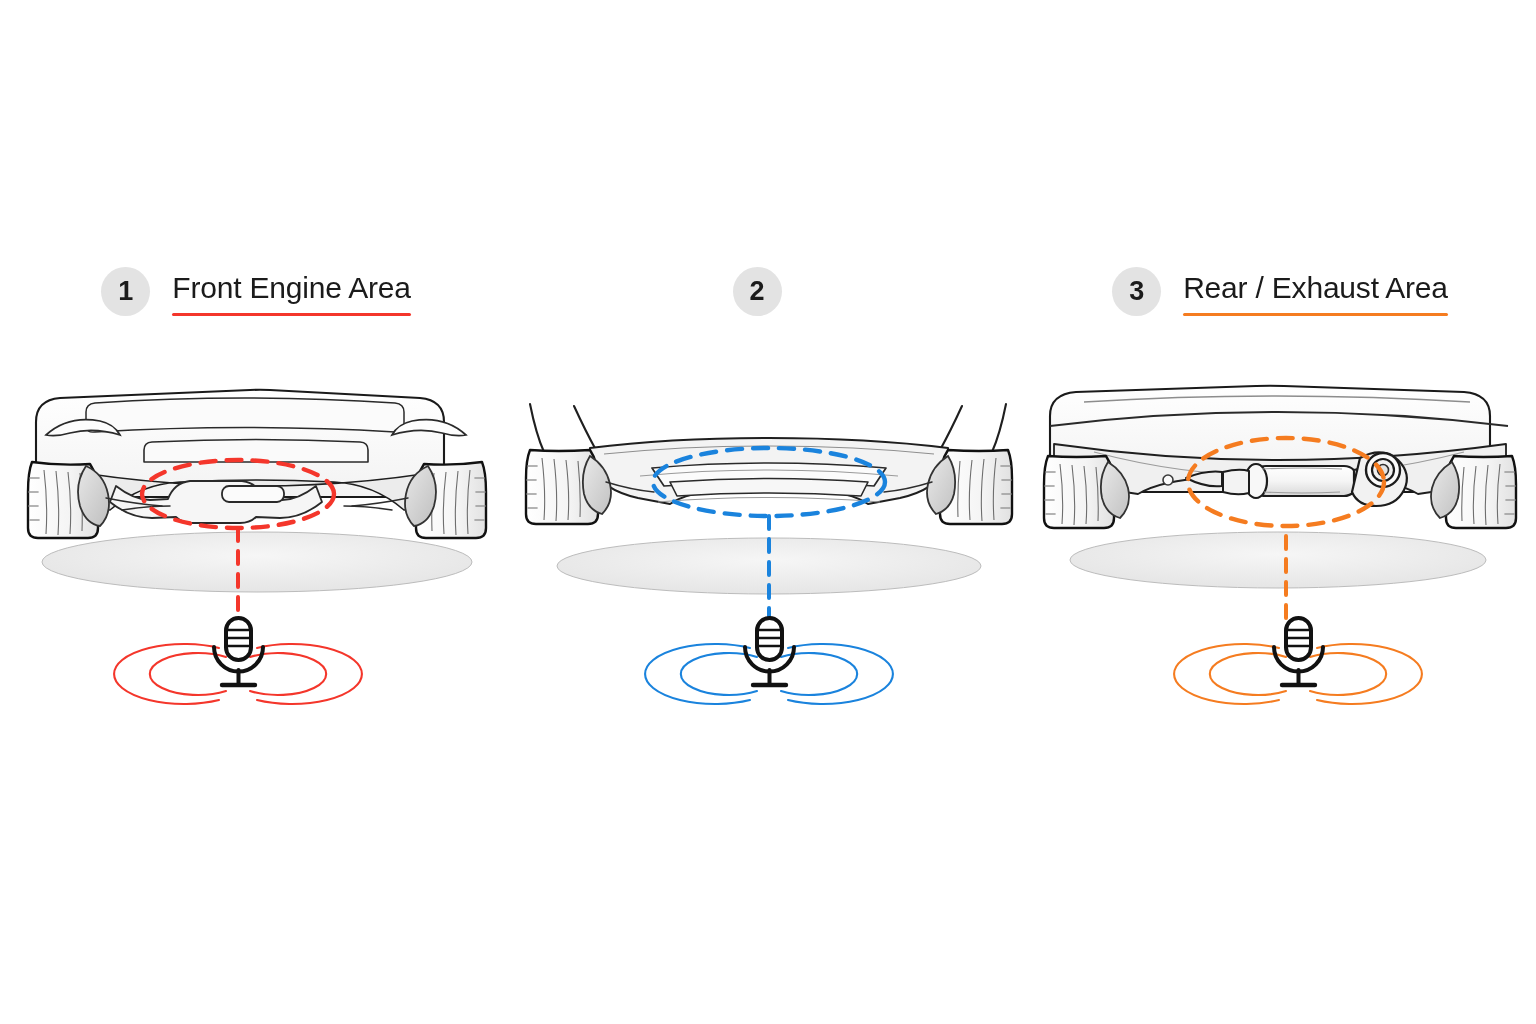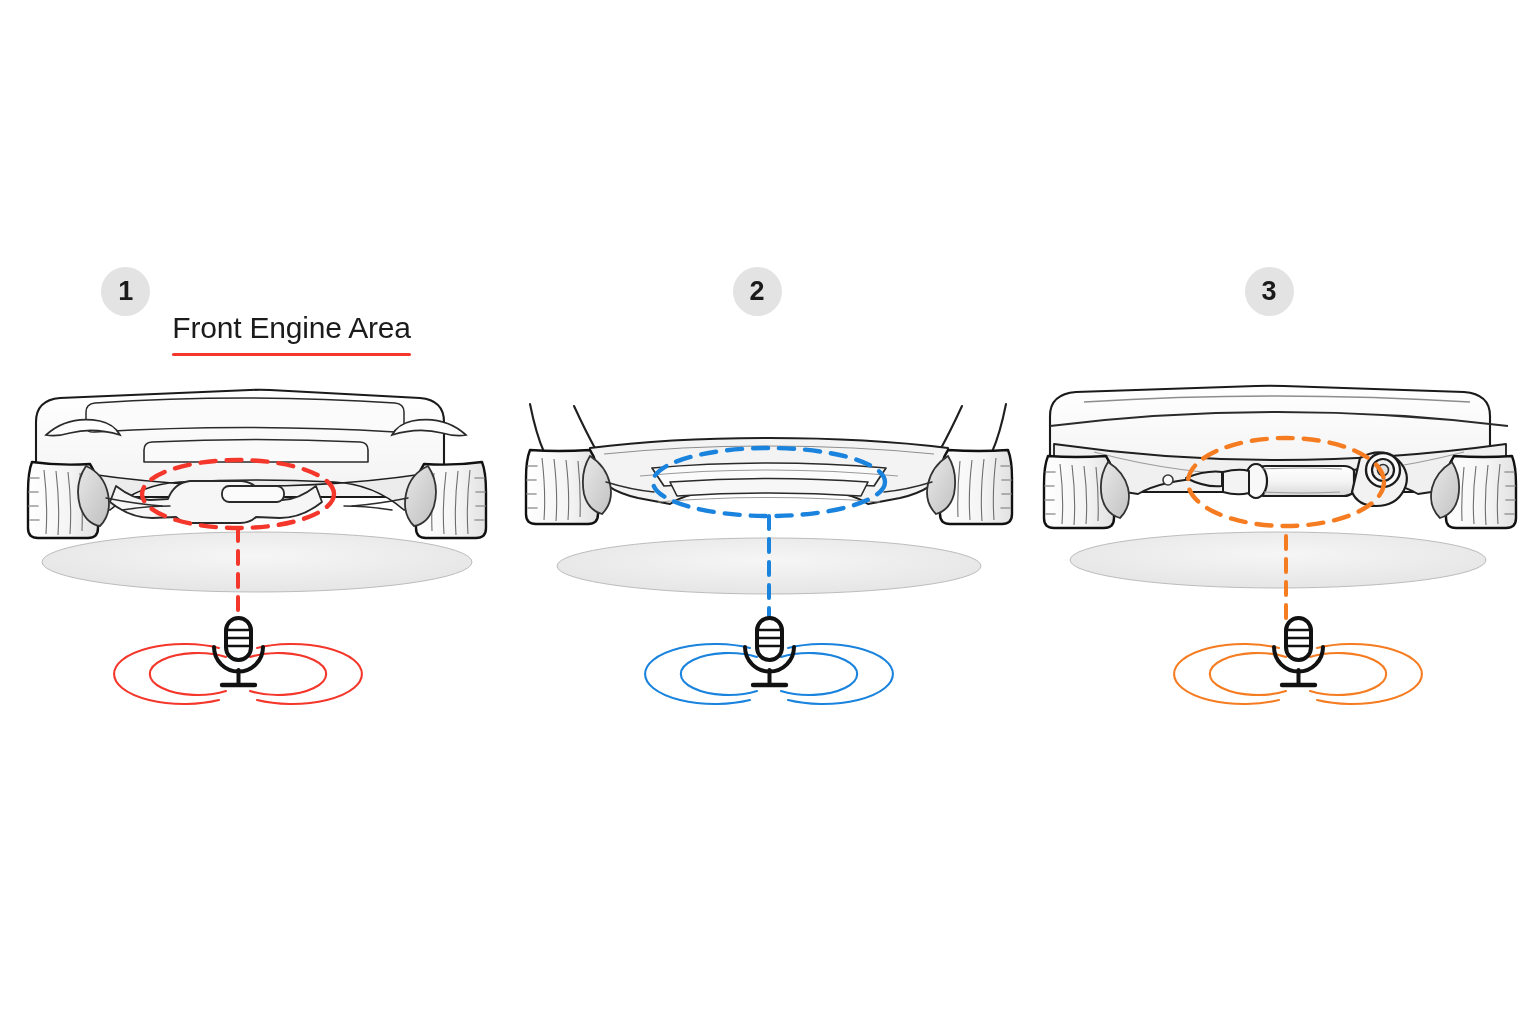--- a/index.html
+++ b/index.html
@@ -35,21 +35,20 @@
     margin-top:1px;
   }
   .title-wrap{margin-left:22px;}
   .title{
     font-size:30px;
     color:#1b1b1b;
     line-height:44px;
     white-space:nowrap;
     font-weight:normal;
     letter-spacing:-0.2px;
-    margin-top:40px;
   }
   .rule{
     height:3px;
     border-radius:2px;
     margin-top:3px;
   }
 
   
   .art{position:absolute;left:0;top:370px;width:512px;height:250px;}
   .art svg{display:block;}
@@ -330,20 +329,21 @@
         </g>
       </svg>
     </div>
   </div>
 
   <div class="panel panel-3">
 
     <div class="head">
       <div class="badge" style="background: rgb(227, 227, 227); color: rgb(27, 27, 27);">3</div>
       <div class="title-wrap">
+        <div class="title" style="color: rgb(27, 27, 27);">Rear / Exhaust Area</div>
         <div class="rule" id="rule3" style="background: rgb(245, 124, 32);"></div>
       </div>
     </div>
 
     <div class="art">
       <svg width="512" height="250" viewBox="0 0 512 250" xmlns="http://www.w3.org/2000/svg">
         <defs>
           <linearGradient id="g3body" x1="0" y1="0" x2="0" y2="1">
             <stop offset="0" stop-color="#ffffff"></stop>
               <stop offset="1" stop-color="#efefef"></stop>

